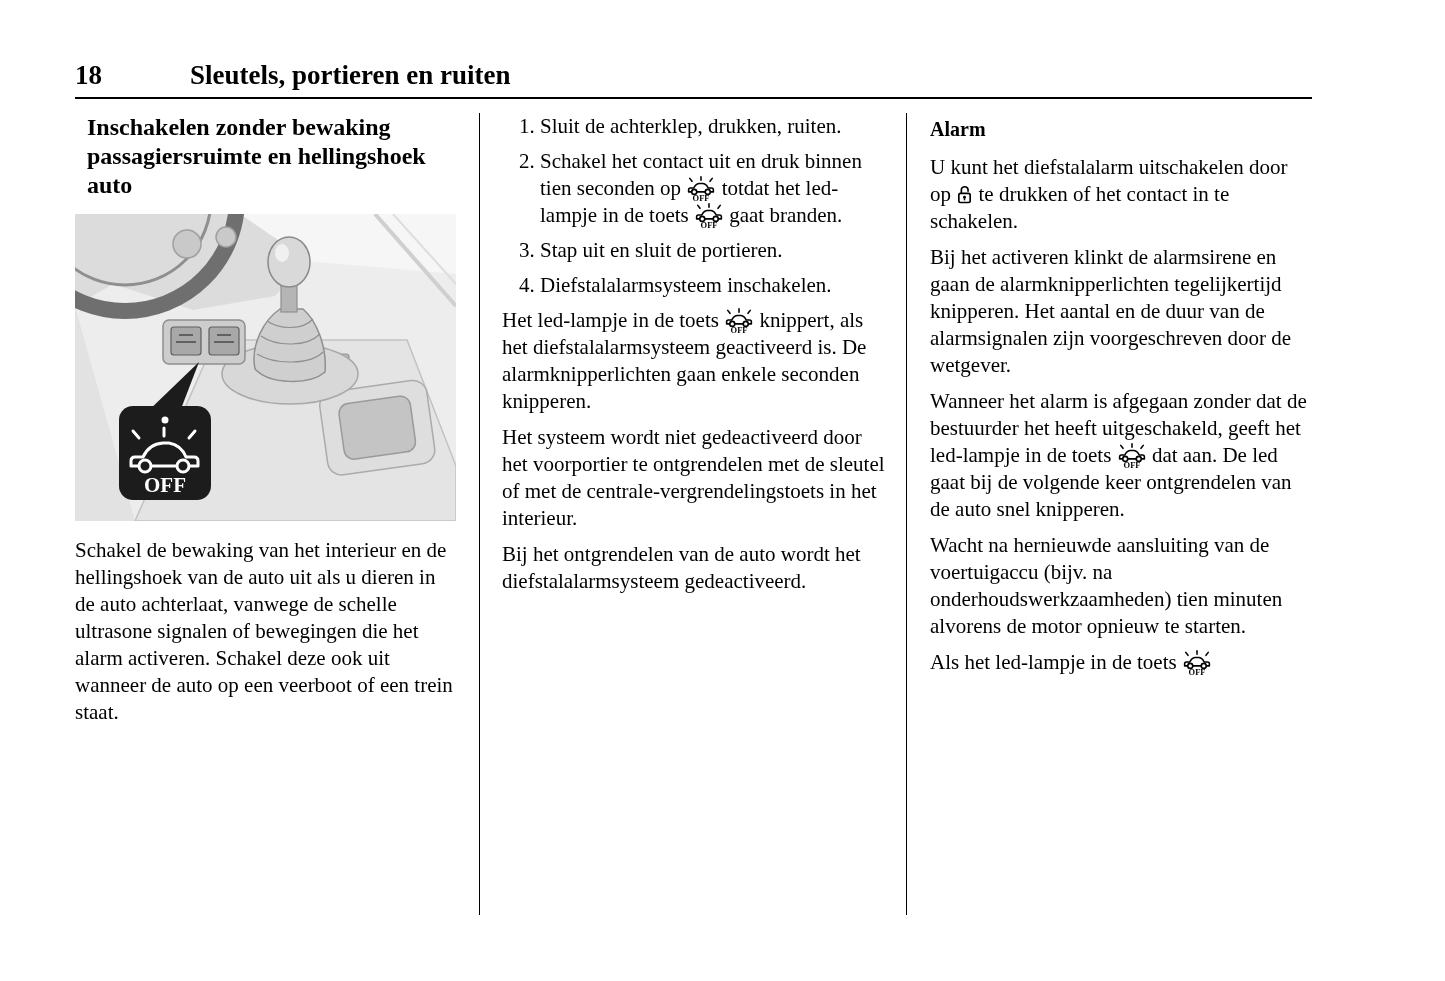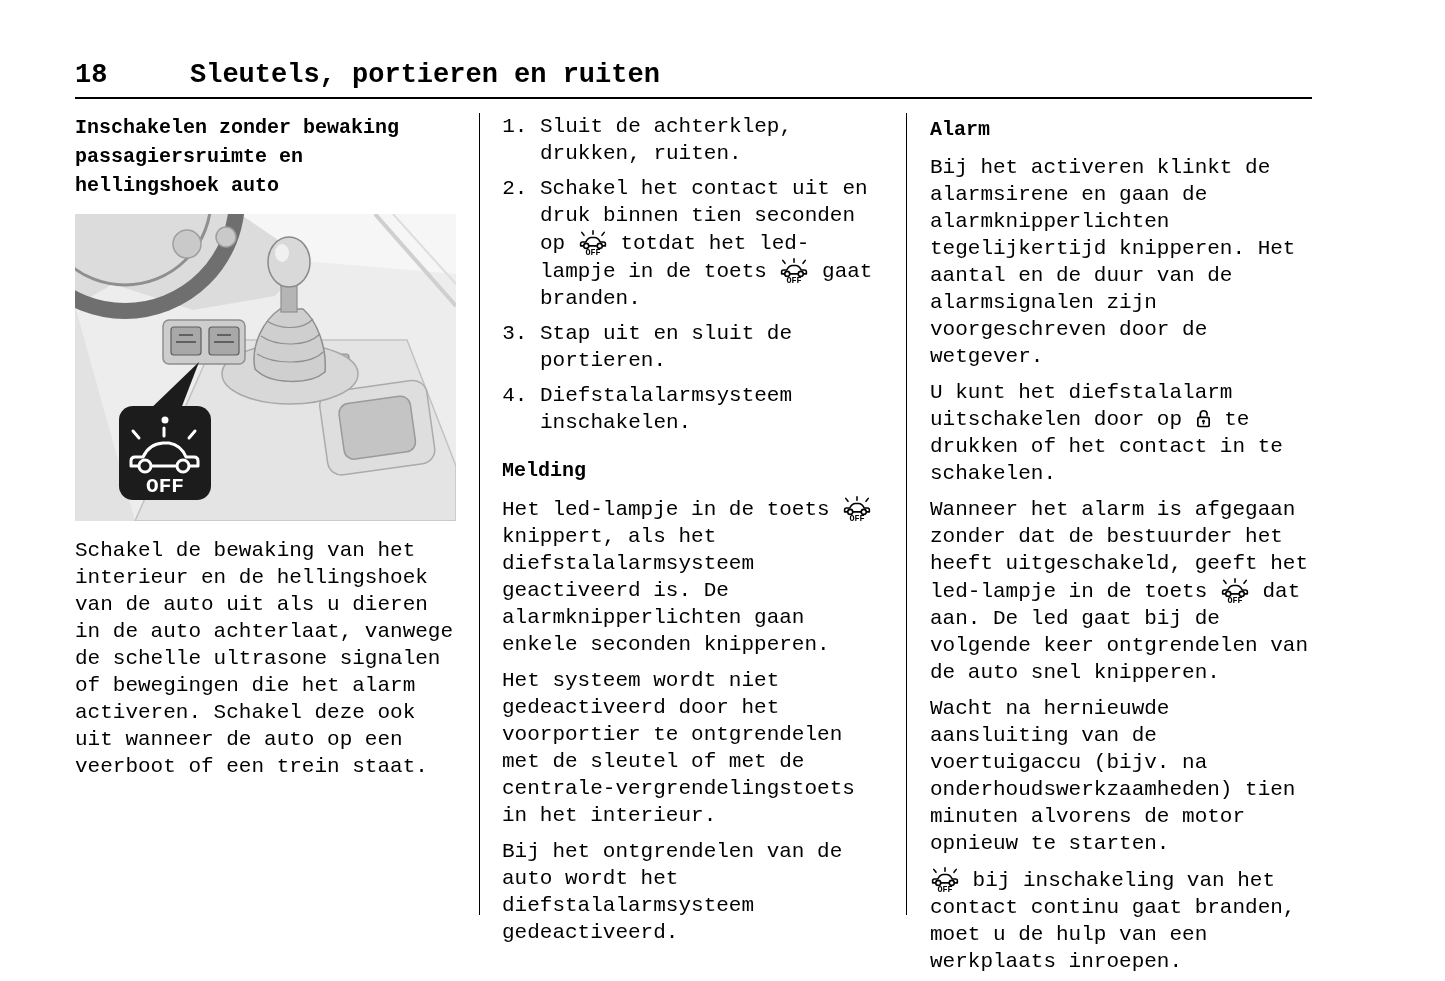--- a/index.html
+++ b/index.html
@@ -1,36 +1,36 @@
 <!DOCTYPE html>
 <html><head>
 <meta charset="utf-8">
 <style>
   * { margin:0; padding:0; box-sizing:border-box; }
   html, body { background:#ffffff; }
   .page {
     position:relative; width:1445px; height:981px;
     background:#ffffff; color:#000000;
-    font-family:Liberation Mono, monospace;
+    font-family:Liberation Serif, serif;
     overflow:hidden;
   }
   .page-number { position:absolute; left:75px; top:60px; font-size:27px; font-weight:bold; }
   .chapter-title { position:absolute; left:190px; top:60px; font-size:27px; font-weight:bold;text-align:center; }
   .header-rule { position:absolute; left:75px; top:97px; width:1237px; height:2px; background:#000; }
 
   .vrule { position:absolute; top:113px; width:1px; height:802px; background:#000; }
   .vrule1 { left:479px; }
   .vrule2 { left:906px; }
 
   .col { position:absolute; top:113px; font-size:21px; line-height:27px; }
   .col1 { left:75px;  width:382px; }
   .col2 { left:502px; width:383px; }
   .col3 { left:930px; width:382px; }
 
-  .section { font-size:20px; line-height:29px; font-weight:bold; margin:0 0 14px 0; }
+  .section { font-size:24px; line-height:29px; font-weight:bold; margin:0 0 14px 12px; }
   .sub { font-size:20px; line-height:29px; font-weight:bold; margin:20px 0 10px 0; }
   .sub.first { margin-top:2px; }
   .col p { margin:0 0 9px 0; }
 
   .illustration { display:block; width:381px; height:307px; margin:2px 0 16px 0; }
   .illustration svg { width:381px; height:307px; display:block; }
 
   ol.steps { list-style:decimal; margin:0 0 6px 0; padding-left:38px; }
   ol.steps li { margin-bottom:8px; }
 
@@ -122,65 +122,64 @@
               <path d="M5 5.6 L3 3"></path>
               <path d="M13 4.6 L13 1.6"></path>
               <path d="M21 5.6 L23 3"></path>
             </g>
             <text x="13" y="23.5" text-anchor="middle" font-size="7.5" font-weight="bold">OFF</text>
           </svg><span> gaat branden.</span></li>
       <li><span>Stap uit en sluit de portieren.</span></li>
       <li><span>Diefstalalarmsysteem inschakelen.</span></li>
     </ol>
 
-    <h3 class="sub">Melding</h3>
     <p><span>Het led-lampje in de toets </span><svg class="car-off-icon" viewBox="0 0 26 24">
           <g stroke="#000" stroke-width="1.4" fill="none" stroke-linecap="round" stroke-linejoin="round">
             <path d="M2 15 L2 13.2 Q2 11.6 3.6 11.6 L6.6 11.6 Q8.2 8 11.2 7.6 L14.8 7.6 Q17.8 8 19.4 11.6 L22.4 11.6 Q24 11.6 24 13.2 L24 15 Z"></path>
             <circle cx="7" cy="15" r="2.2" fill="#fff"></circle>
             <circle cx="19" cy="15" r="2.2" fill="#fff"></circle>
             <path d="M5 5.6 L3 3"></path>
             <path d="M13 4.6 L13 1.6"></path>
             <path d="M21 5.6 L23 3"></path>
           </g>
           <text x="13" y="23.5" text-anchor="middle" font-size="7.5" font-weight="bold">OFF</text>
         </svg><span> knippert, als het diefstalalarmsysteem geactiveerd is. De alarmknipperlichten gaan enkele seconden knipperen.</span></p>
 
     <p>Het systeem wordt niet gedeactiveerd door het voorportier te ontgrendelen met de sleutel of met de centrale-vergrendelingstoets in het interieur.</p>
     <p>Bij het ontgrendelen van de auto wordt het diefstalalarmsysteem gedeactiveerd.</p>
   </div>
 
   <div class="col col3">
     <h3 class="sub first">Alarm</h3>
-    <p>Bij het activeren klinkt de alarmsirene en gaan de alarmknipperlichten tegelijkertijd knipperen. Het aantal en de duur van de alarmsignalen zijn voorgeschreven door de wetgever.</p>
     <p><span>U kunt het diefstalalarm uitschakelen door op </span><svg class="unlock-icon" viewBox="0 0 16 20">
           <path d="M5 9 V5.8 A3.2 3.2 0 0 1 11.4 5.8 V7.4" fill="none" stroke="#000" stroke-width="1.6"></path>
           <rect x="2.6" y="9" width="10.8" height="8.6" rx="1.6" fill="none" stroke="#000" stroke-width="1.6"></rect>
           <circle cx="8" cy="12.6" r="1.4" fill="#000"></circle>
           <path d="M8 13.6 V15.6" stroke="#000" stroke-width="1.4"></path>
         </svg><span> te drukken of het contact in te schakelen.</span></p>
+    <p>Bij het activeren klinkt de alarmsirene en gaan de alarmknipperlichten tegelijkertijd knipperen. Het aantal en de duur van de alarmsignalen zijn voorgeschreven door de wetgever.</p>
     <p><span>Wanneer het alarm is afgegaan zonder dat de bestuurder het heeft uitgeschakeld, geeft het led-lampje in de toets </span><svg class="car-off-icon" viewBox="0 0 26 24">
           <g stroke="#000" stroke-width="1.4" fill="none" stroke-linecap="round" stroke-linejoin="round">
             <path d="M2 15 L2 13.2 Q2 11.6 3.6 11.6 L6.6 11.6 Q8.2 8 11.2 7.6 L14.8 7.6 Q17.8 8 19.4 11.6 L22.4 11.6 Q24 11.6 24 13.2 L24 15 Z"></path>
             <circle cx="7" cy="15" r="2.2" fill="#fff"></circle>
             <circle cx="19" cy="15" r="2.2" fill="#fff"></circle>
             <path d="M5 5.6 L3 3"></path>
             <path d="M13 4.6 L13 1.6"></path>
             <path d="M21 5.6 L23 3"></path>
           </g>
           <text x="13" y="23.5" text-anchor="middle" font-size="7.5" font-weight="bold">OFF</text>
         </svg><span> dat aan. De led gaat bij de volgende keer ontgrendelen van de auto snel knipperen.</span></p>
     <p>Wacht na hernieuwde aansluiting van de voertuigaccu (bijv. na onderhoudswerkzaamheden) tien minuten alvorens de motor opnieuw te starten.</p>
 
-    <p><svg class="car-off-icon" viewBox="0 0 26 24">
+    <p><span>Als het led-lampje in de toets </span><svg class="car-off-icon" viewBox="0 0 26 24">
           <g stroke="#000" stroke-width="1.4" fill="none" stroke-linecap="round" stroke-linejoin="round">
             <path d="M2 15 L2 13.2 Q2 11.6 3.6 11.6 L6.6 11.6 Q8.2 8 11.2 7.6 L14.8 7.6 Q17.8 8 19.4 11.6 L22.4 11.6 Q24 11.6 24 13.2 L24 15 Z"></path>
             <circle cx="7" cy="15" r="2.2" fill="#fff"></circle>
             <circle cx="19" cy="15" r="2.2" fill="#fff"></circle>
             <path d="M5 5.6 L3 3"></path>
             <path d="M13 4.6 L13 1.6"></path>
             <path d="M21 5.6 L23 3"></path>
           </g>
           <text x="13" y="23.5" text-anchor="middle" font-size="7.5" font-weight="bold">OFF</text>
-        </svg><span> bij inschakeling van het contact continu gaat branden, moet u de hulp van een werkplaats inroepen.</span></p>
+        </svg></p>
   </div>
 
 </div>
 
 </body></html>

